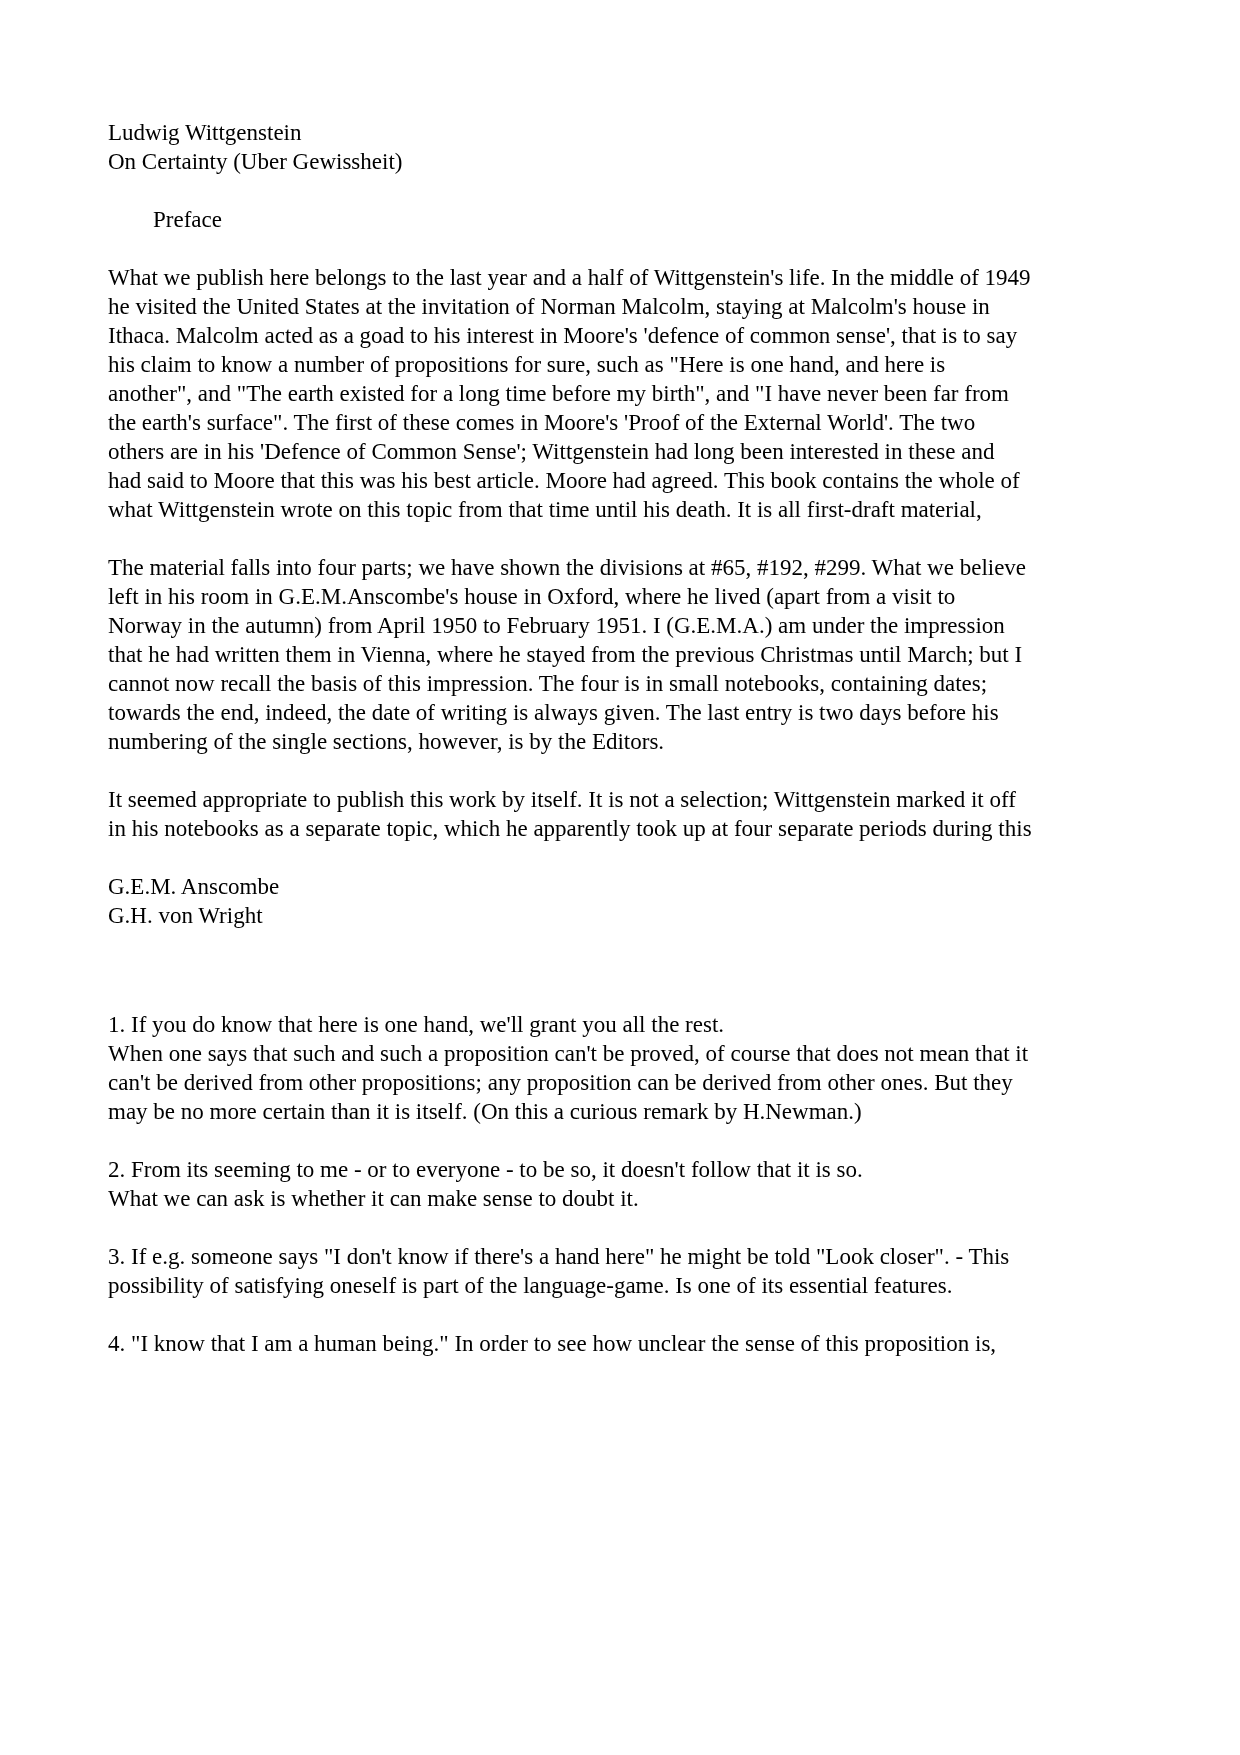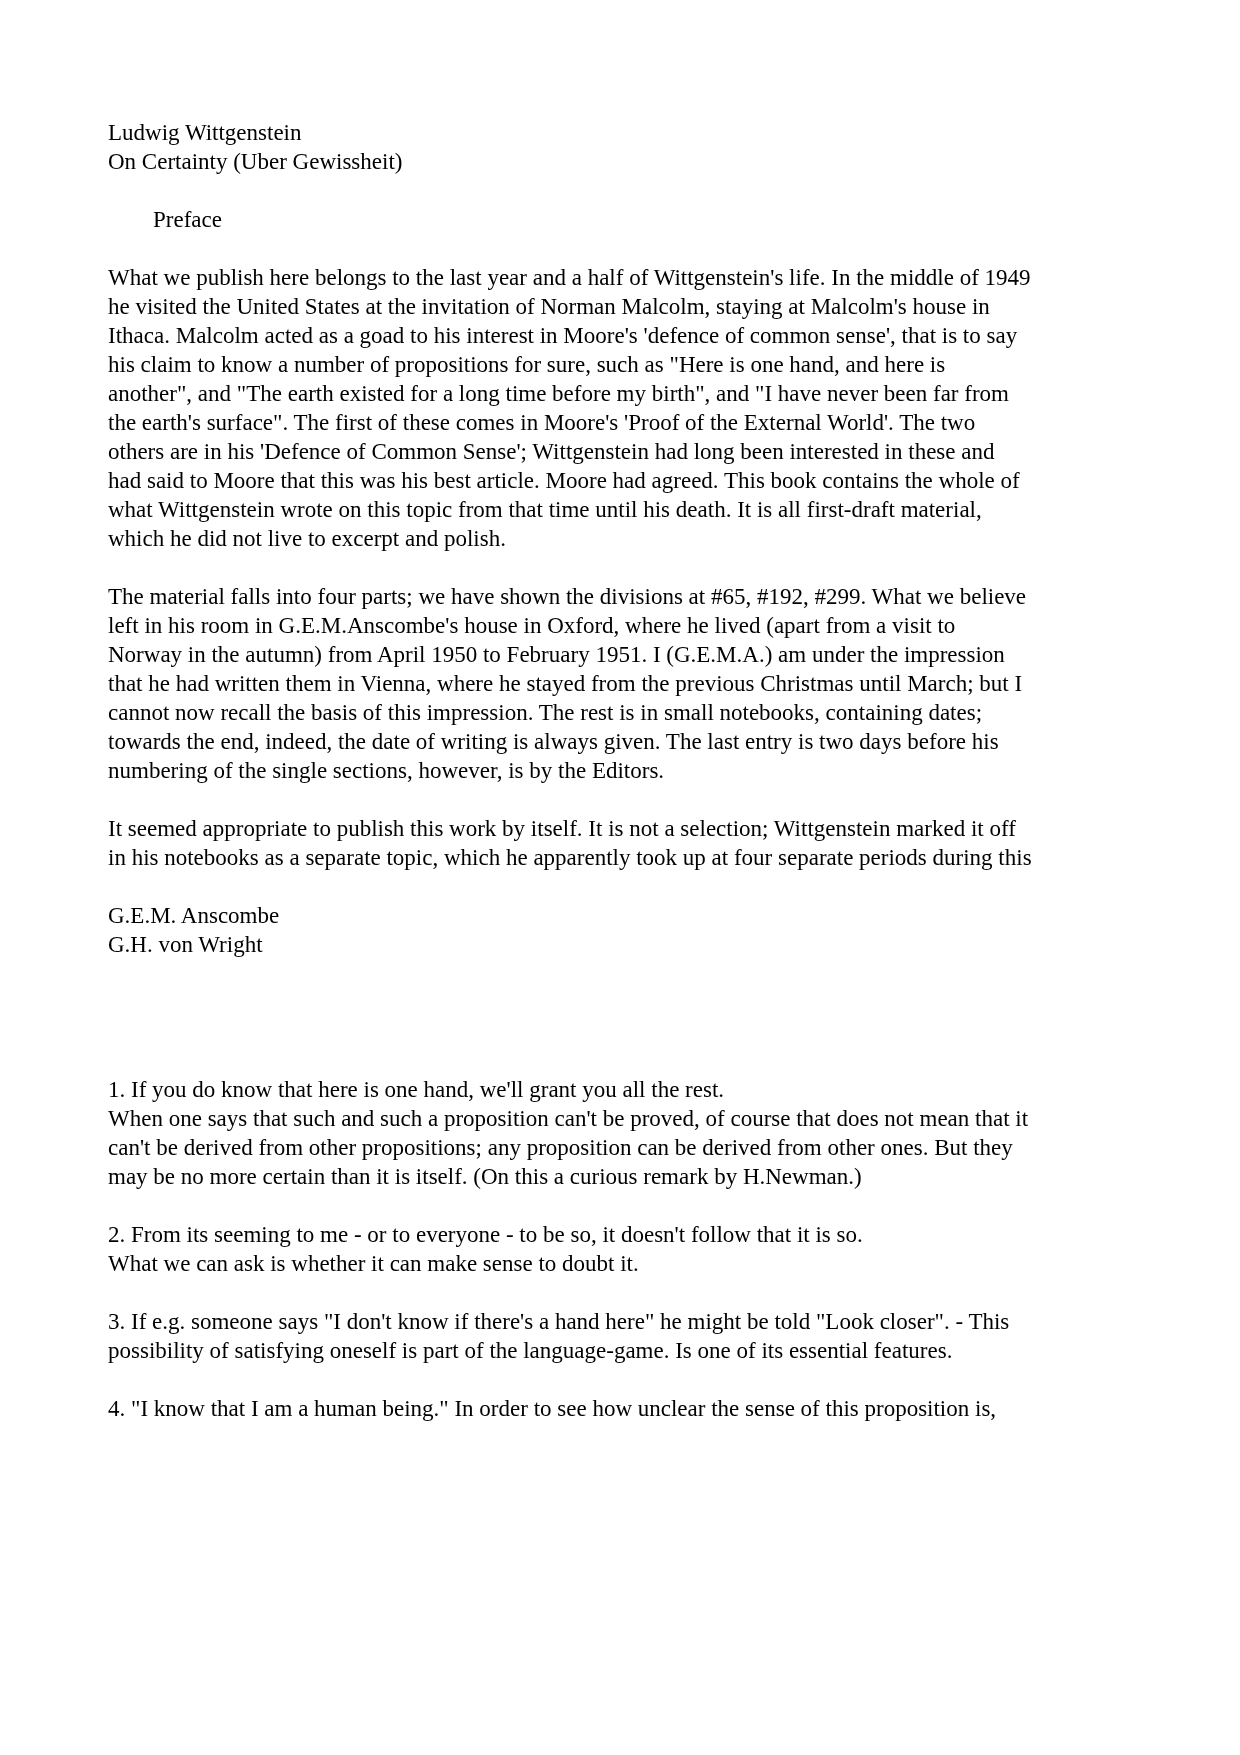--- a/index.html
+++ b/index.html
@@ -21,21 +21,21 @@
     background: #ffffff;
     color: #000000;
     font-family: "Liberation Serif", "DejaVu Serif", serif;
     font-size: 23px;
     line-height: 29px;
   }
   .block {
     margin: 0 0 29px 0;
   }
   .block.mb-large {
-    margin-bottom: 116px;
+    margin-bottom: 80px;
   }
   .block:last-child {
     margin-bottom: 0;
   }
   .tline {
     white-space: pre;
     min-height: 29px;
   }
   .heading {
     white-space: pre;
@@ -58,29 +58,28 @@
   <div class="block">
       <div class="tline">What we publish here belongs to the last year and a half of Wittgenstein's life. In the middle of 1949</div>
       <div class="tline">he visited the United States at the invitation of Norman Malcolm, staying at Malcolm's house in</div>
       <div class="tline">Ithaca. Malcolm acted as a goad to his interest in Moore's 'defence of common sense', that is to say</div>
       <div class="tline">his claim to know a number of propositions for sure, such as "Here is one hand, and here is</div>
       <div class="tline">another", and "The earth existed for a long time before my birth", and "I have never been far from</div>
       <div class="tline">the earth's surface". The first of these comes in Moore's 'Proof of the External World'. The two</div>
       <div class="tline">others are in his 'Defence of Common Sense'; Wittgenstein had long been interested in these and</div>
       <div class="tline">had said to Moore that this was his best article. Moore had agreed. This book contains the whole of</div>
       <div class="tline">what Wittgenstein wrote on this topic from that time until his death. It is all first-draft material,</div>
-      <div class="tline">which he did not live to excerpt and polish.</div>
     </div>
 
   <div class="block">
       <div class="tline">The material falls into four parts; we have shown the divisions at #65, #192, #299. What we believe</div>
       <div class="tline">left in his room in G.E.M.Anscombe's house in Oxford, where he lived (apart from a visit to</div>
       <div class="tline">Norway in the autumn) from April 1950 to February 1951. I (G.E.M.A.) am under the impression</div>
       <div class="tline">that he had written them in Vienna, where he stayed from the previous Christmas until March; but I</div>
-      <div class="tline">cannot now recall the basis of this impression. The rest is in small notebooks, containing dates;</div>
+      <div class="tline">cannot now recall the basis of this impression. The four is in small notebooks, containing dates;</div>
       <div class="tline">towards the end, indeed, the date of writing is always given. The last entry is two days before his</div>
       <div class="tline">numbering of the single sections, however, is by the Editors.</div>
     </div>
 
   <div class="block">
       <div class="tline">It seemed appropriate to publish this work by itself. It is not a selection; Wittgenstein marked it off</div>
       <div class="tline">in his notebooks as a separate topic, which he apparently took up at four separate periods during this</div>
     </div>
 
   <div class="block mb-large">

